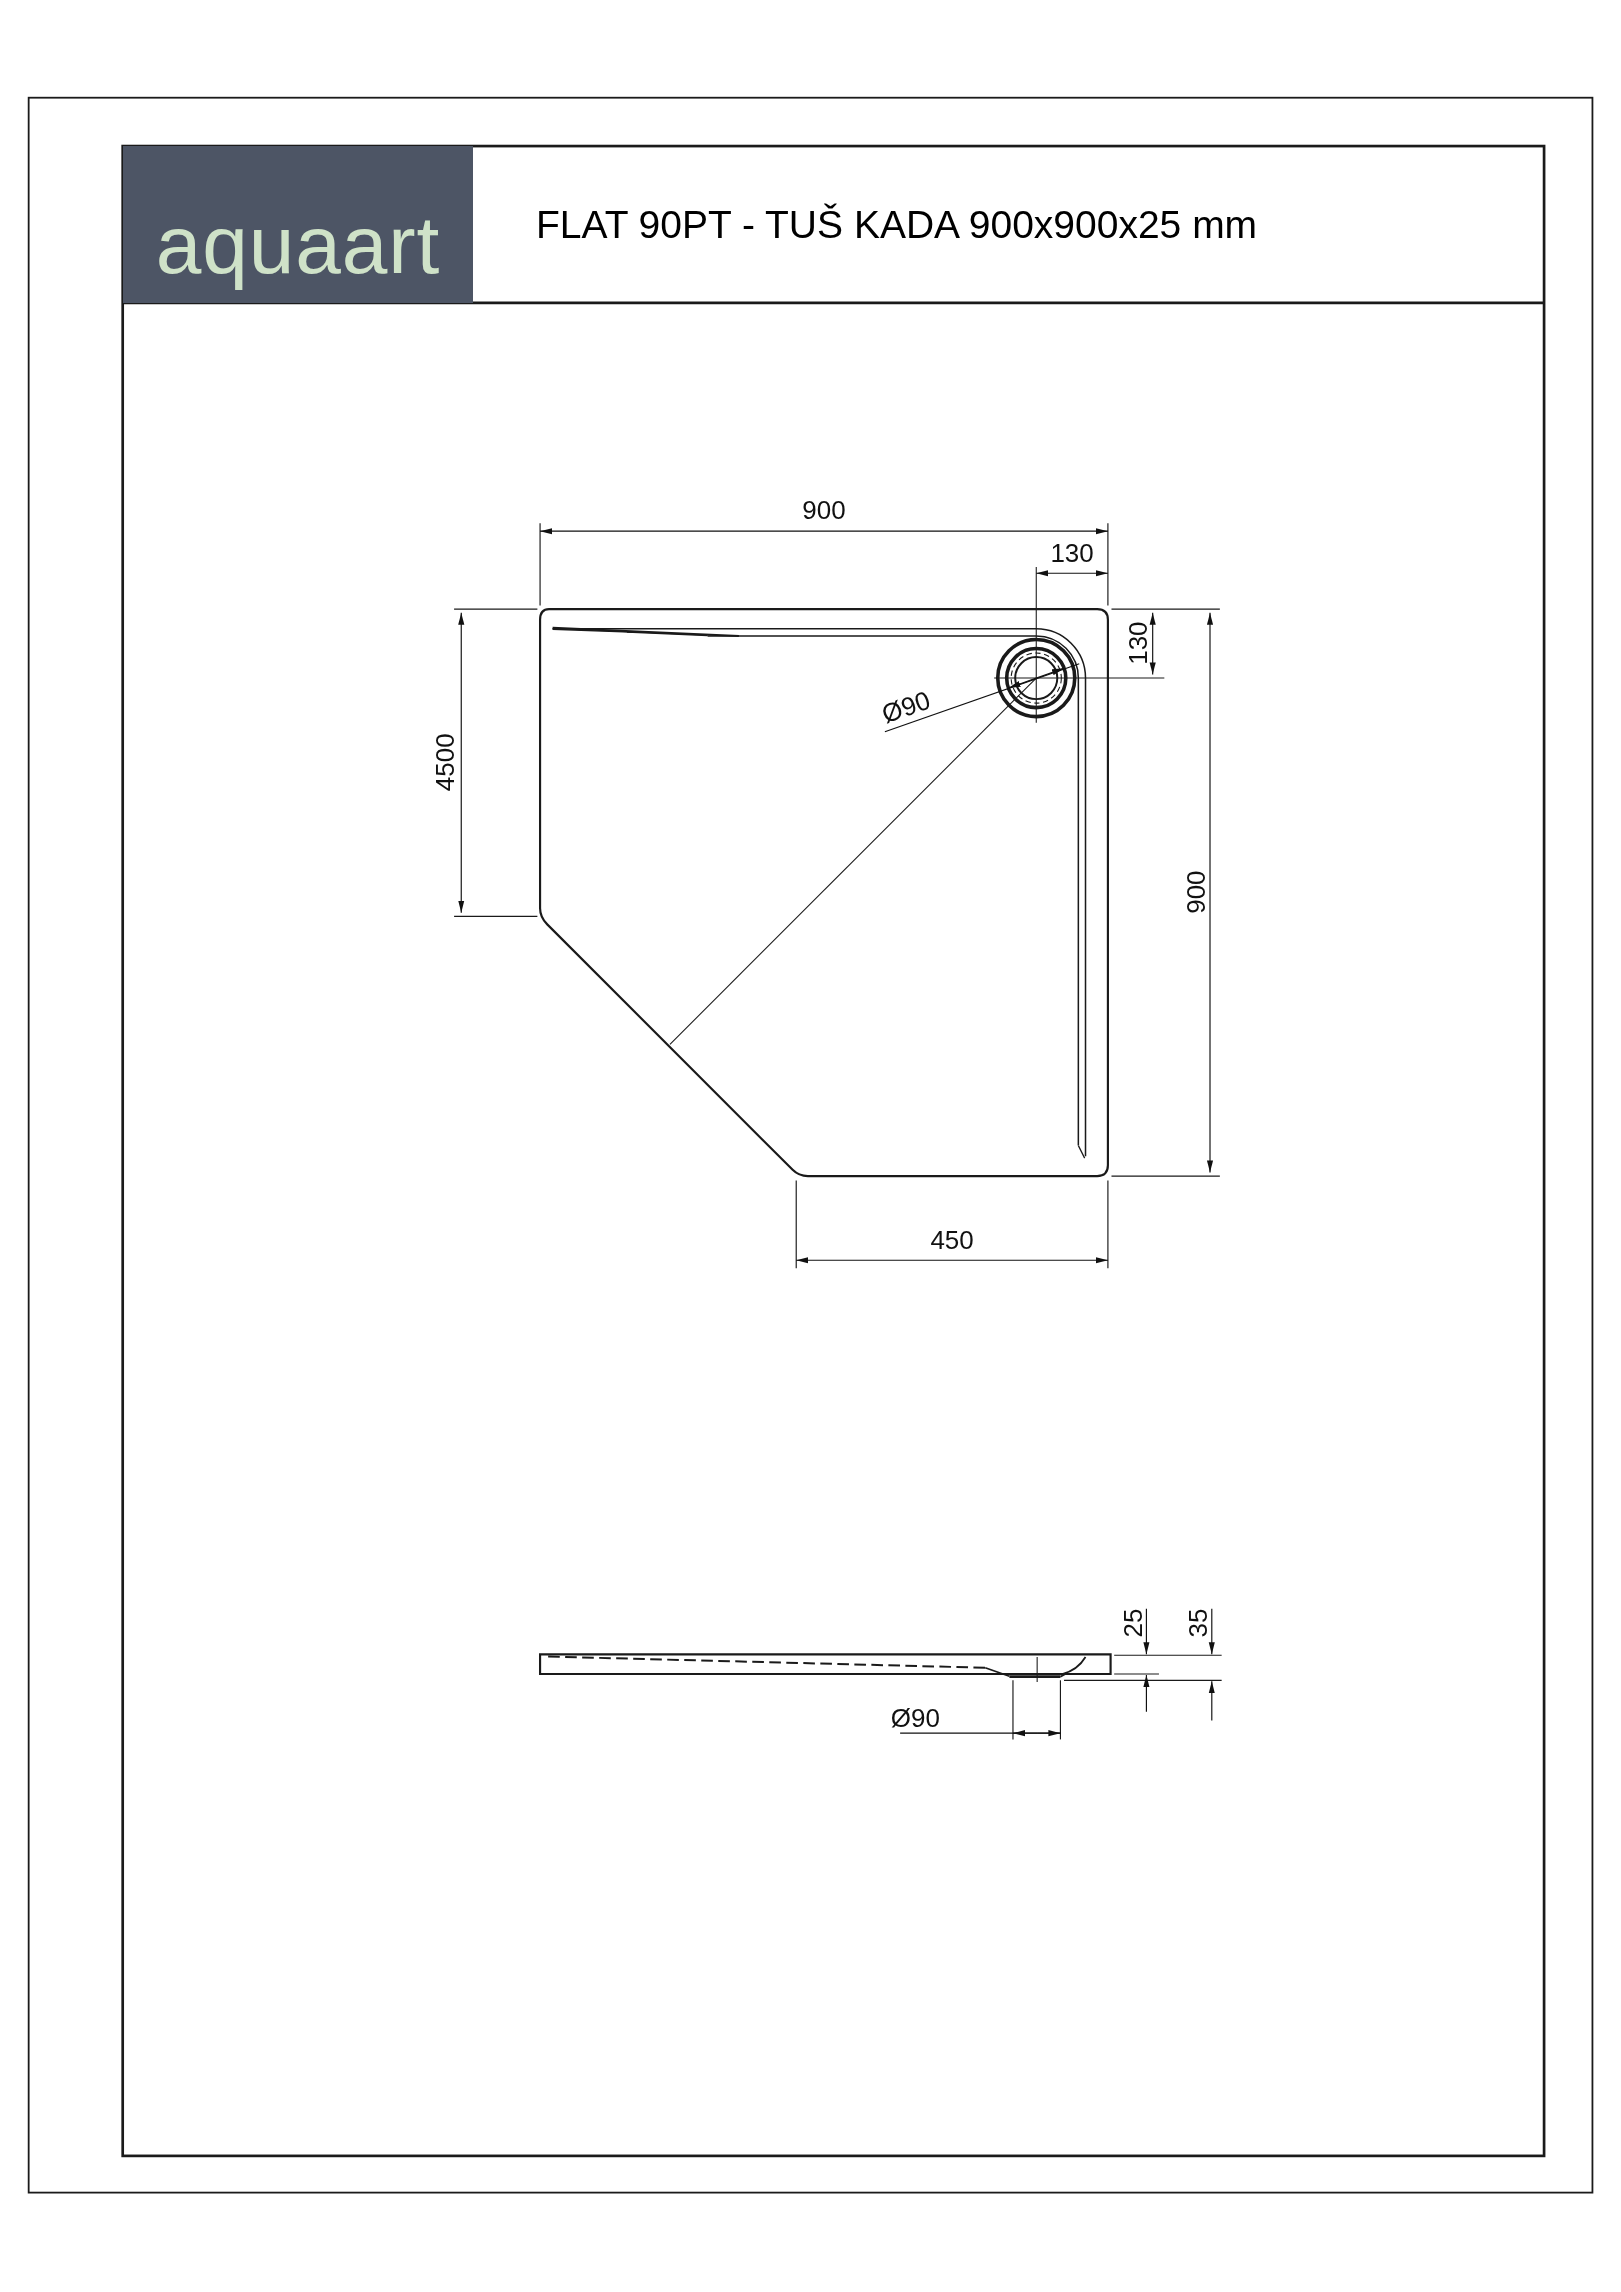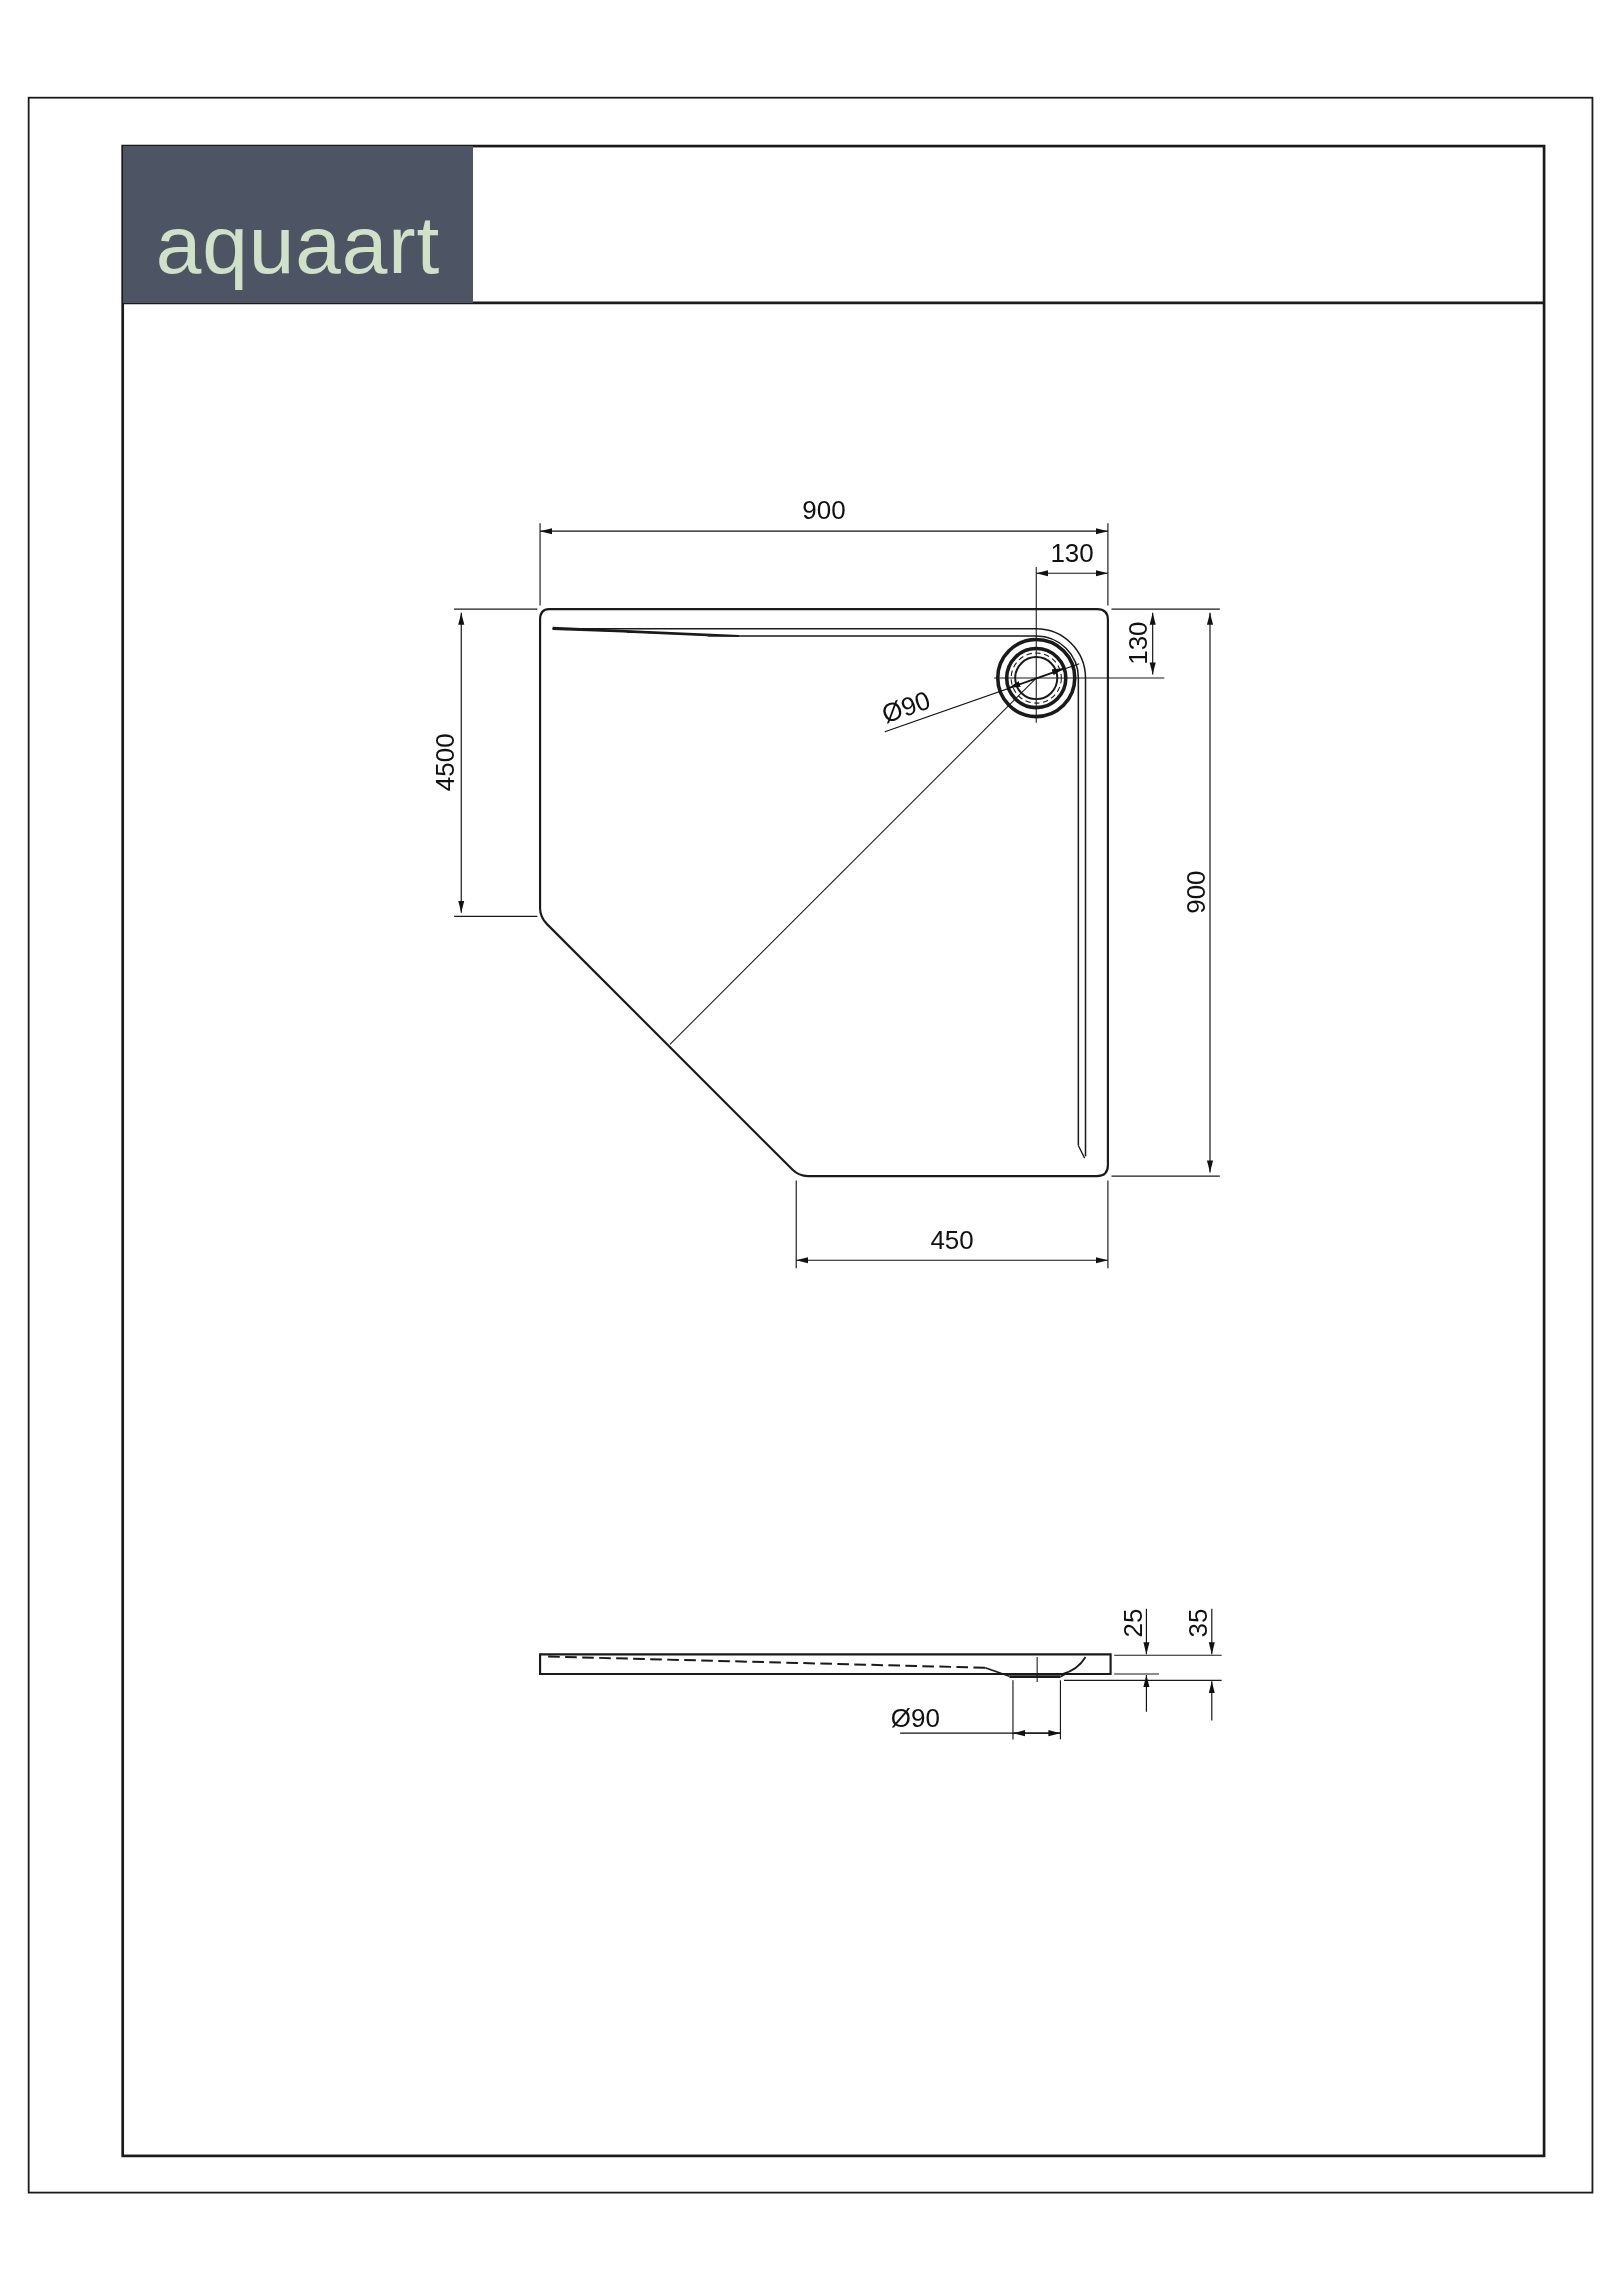--- a/index.html
+++ b/index.html
@@ -144,15 +144,16 @@
         <text transform="translate(1265,1812) rotate(-90)" dy="0.35em">25</text>
         <text transform="translate(1338,1812) rotate(-90)" dy="0.35em">35</text>
       </g>
     </g>
   </svg>
 
   
   <div class="logo-box">
     <span class="logo-text">aquaart</span>
   </div>
+  <div class="doc-title">FLAT 90PT - TUŠ KADA 900x900x25 mm</div>
 
 </div>
 
 
 </body></html>

